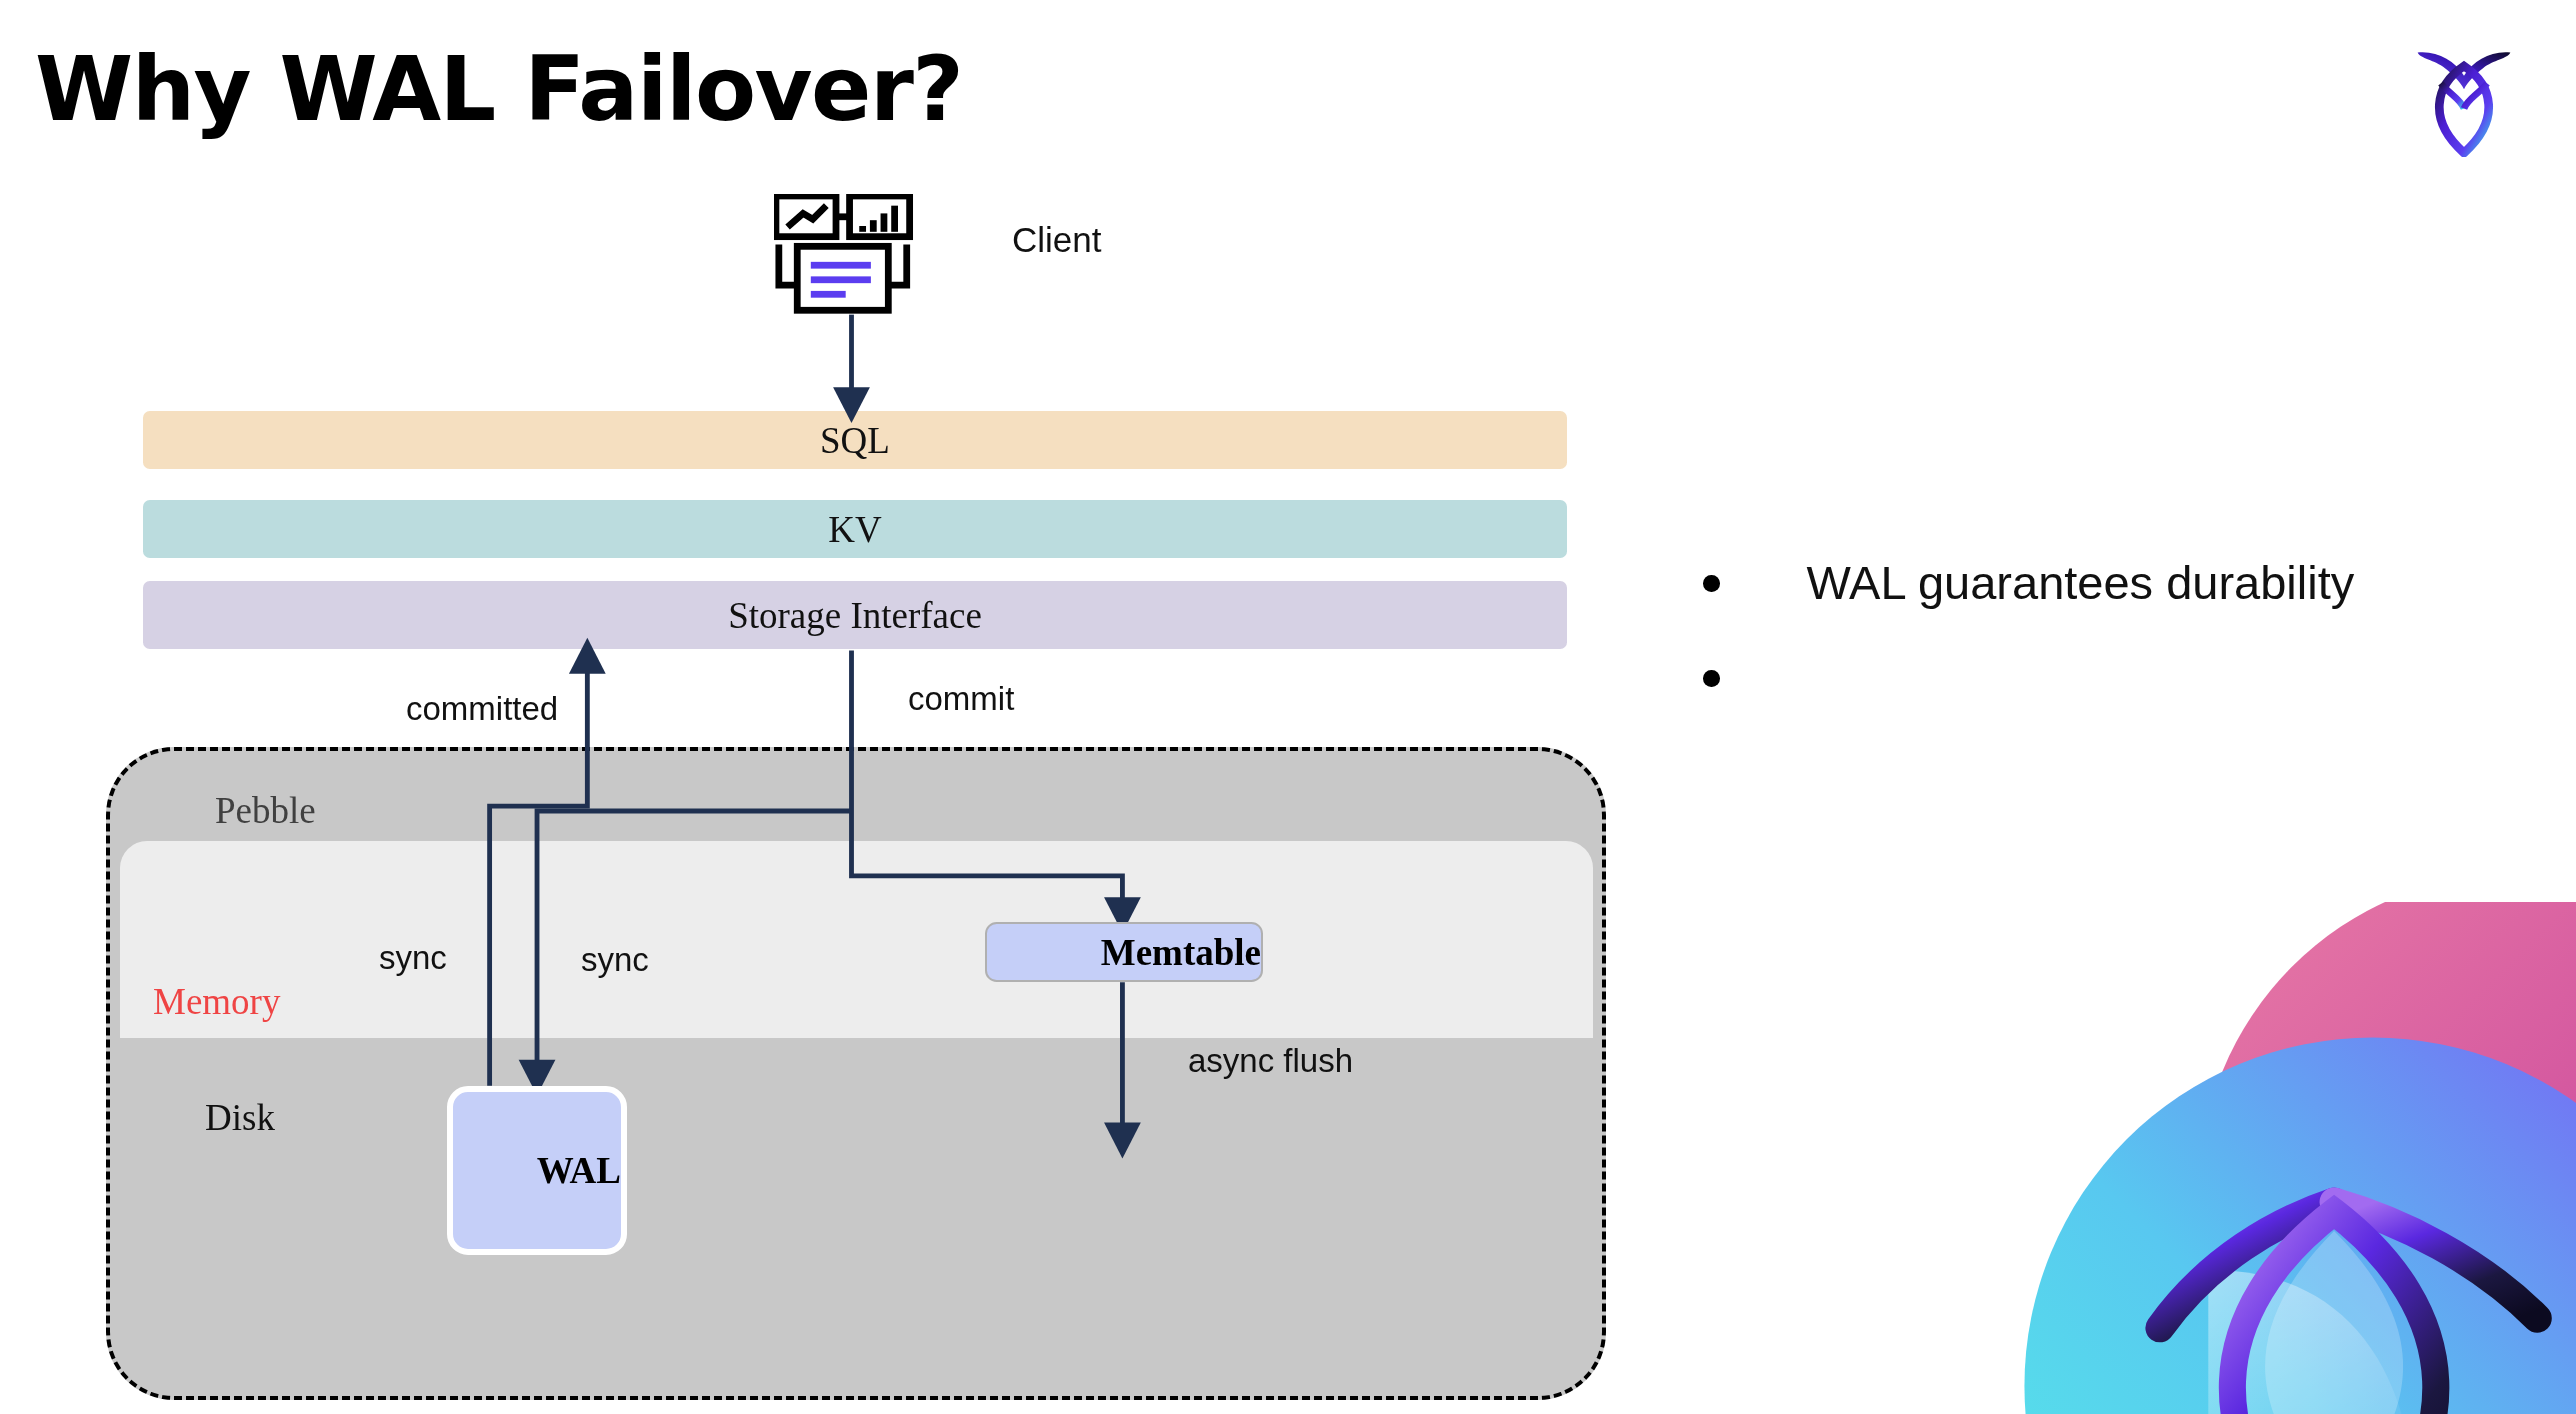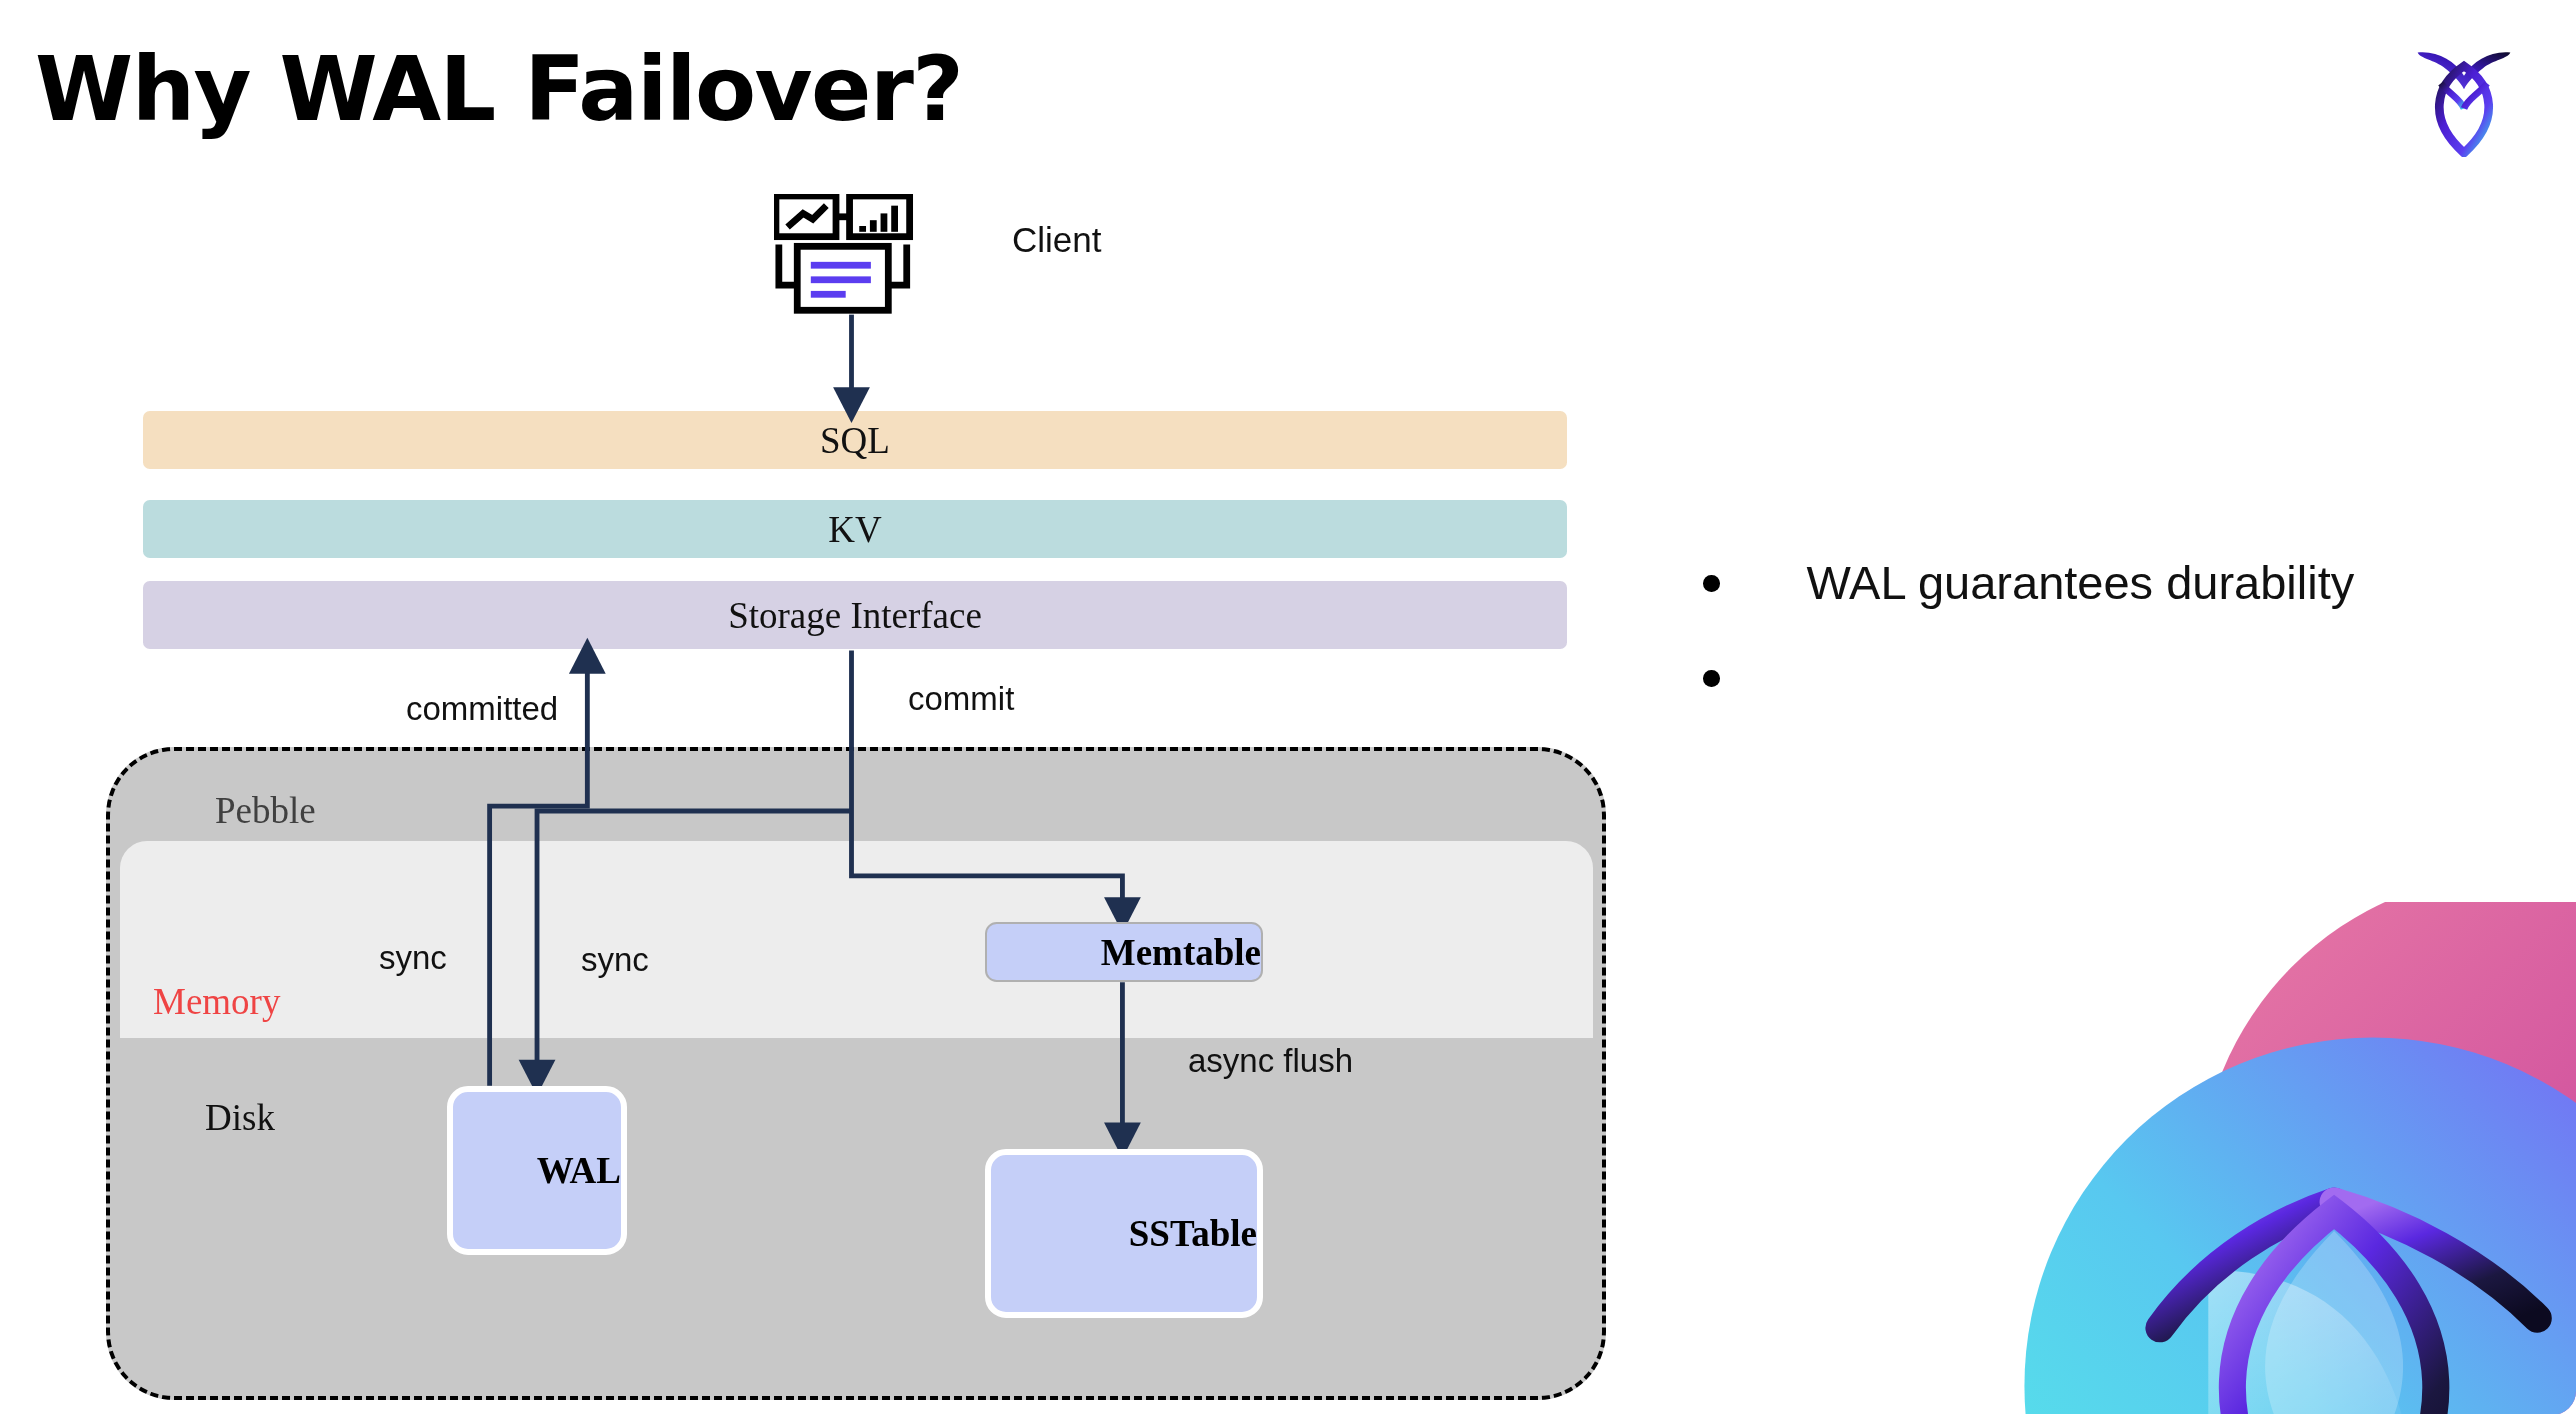--- a/index.html
+++ b/index.html
@@ -10,21 +10,20 @@
   body {
     font-family: "Liberation Sans", sans-serif;
     -webkit-font-smoothing: antialiased;
   }
   #slide {
     position: relative;
     width: 2576px;
     height: 1415px;
     background: #ffffff;
     overflow: hidden;
-    border-radius: 24px;
   }
 
   
   #title {
     position: absolute;
     left: 35px;
     top: 37px;
     font-family: "DejaVu Sans", sans-serif;
     font-weight: 700;
     font-size: 89px;
@@ -369,23 +368,20 @@
     <div class="edge-label" id="lbl-sync-1">sync</div>
     <div class="edge-label" id="lbl-sync-2">sync</div>
     <div class="edge-label" id="lbl-async">async flush</div>
 
     <div class="node-box" id="node-memtable">
       <span>Memtable</span>
     </div>
     <div class="node-box" id="node-wal">
       <span>WAL</span>
     </div>
-    <div class="node-box" id="node-sstable">
-      <span>SSTable</span>
-    </div>
   </div>
 
   <div id="bullets">
     <div class="bullet-row">
       <div class="bullet-dot"></div>
       <div class="bullet-text">WAL guarantees durability</div>
     </div>
     <div class="bullet-row">
       <div class="bullet-dot"></div>
     </div>

